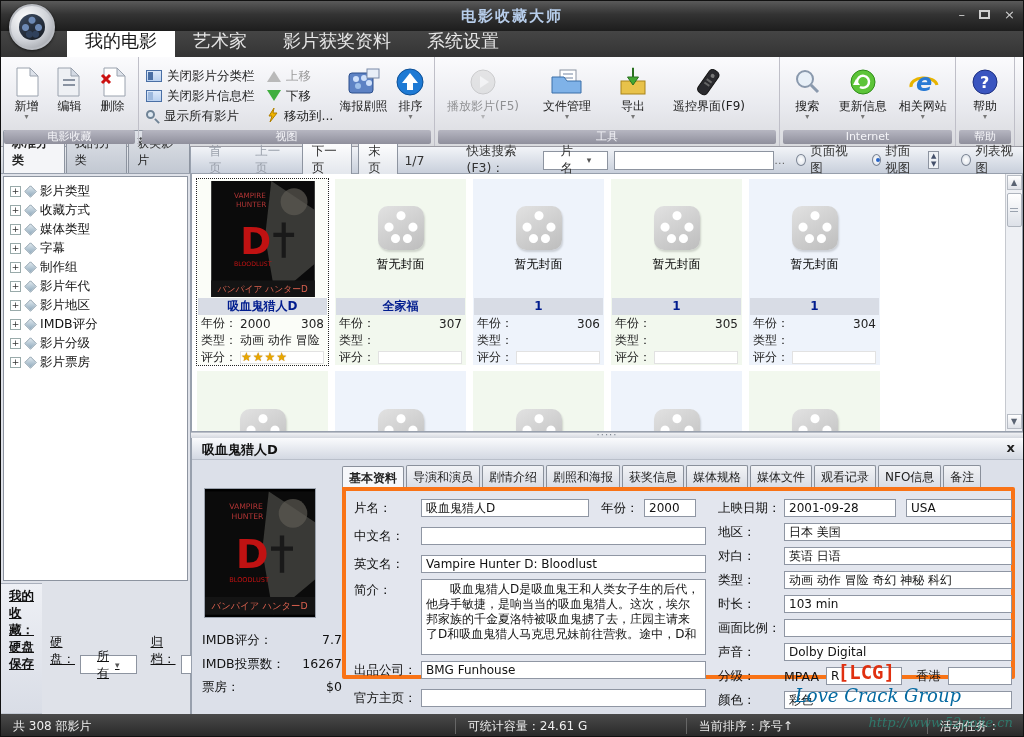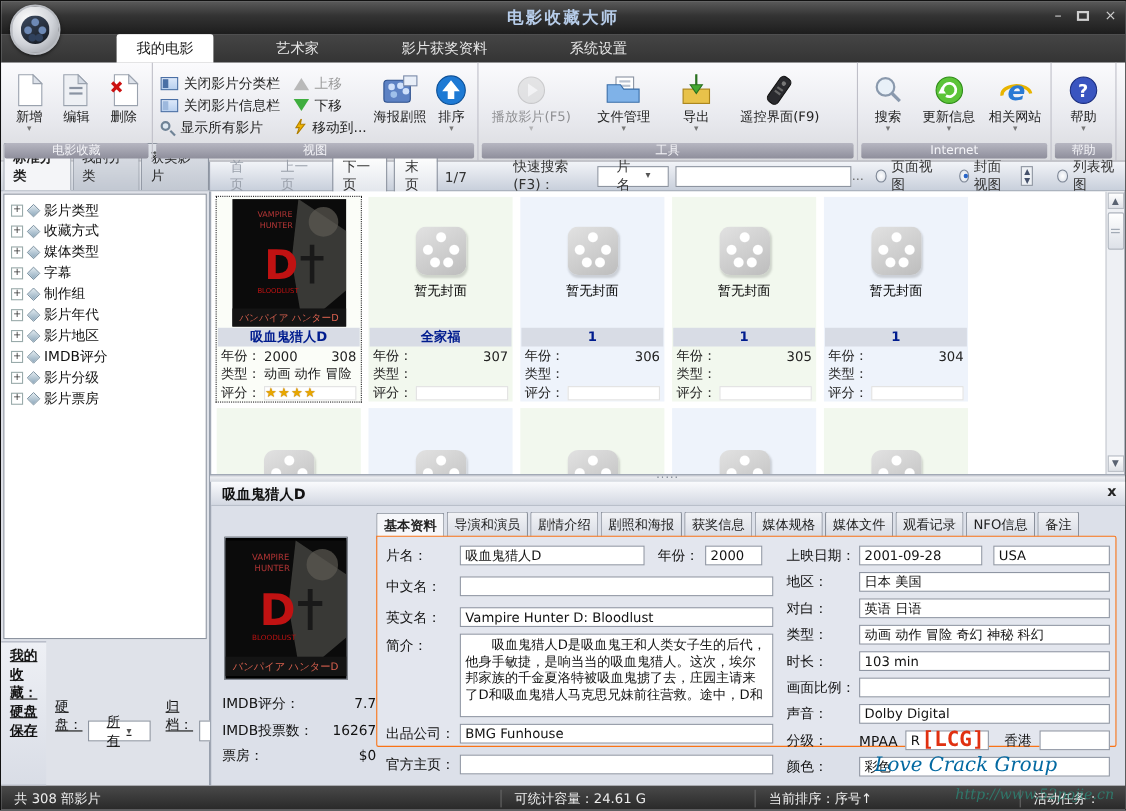--- a/index.html
+++ b/index.html
@@ -18,21 +18,21 @@
   .logo-reel { width:26px; height:26px; border-radius:50%;
      background: radial-gradient(circle 4px at 50% 24%, #6d89b5 3px, transparent 4px),
                  radial-gradient(circle 4px at 25% 52%, #6d89b5 3px, transparent 4px),
                  radial-gradient(circle 4px at 75% 52%, #6d89b5 3px, transparent 4px),
                  radial-gradient(circle 4px at 40% 78%, #30415c 3px, transparent 4px),
                  radial-gradient(circle 4px at 64% 78%, #30415c 3px, transparent 4px),
                  linear-gradient(150deg,#3c4a60,#14181f); }
 
   
   .menubar { height:26px; background:linear-gradient(#454545,#343434); display:flex; padding-left:66px; align-items:flex-end; }
-  .mtab { color:#e6e6e6; font-size:13px; padding:4px 18px; cursor:default;margin-left:39px; }
+  .mtab { color:#e6e6e6; font-size:18px; padding:4px 18px; cursor:default; }
   .mtab.active { background:#fff; color:#1a1a1a; border-radius:3px 3px 0 0; }
 
   
   .ribbon { height:90px; background:linear-gradient(#fbfbfd,#e9eaef 55%,#d9dade); border-bottom:1px solid #9b9ba3; display:flex; }
   .rgroup { position:relative; border-right:1px solid #bfbfc8; padding:4px 4px 18px 4px; display:flex; }
   .rlabel { position:absolute; left:3px; right:3px; bottom:2px; height:14px; line-height:14px; text-align:center;
             font-size:11px; color:#f4f4f8; background:linear-gradient(#b6b6c1,#8f8f9c); border-radius:2px; }
   .bigbtn { width:62px; display:flex; flex-direction:column; align-items:center; justify-content:flex-start; padding-top:4px; font-size:12px; color:#222; cursor:default; }
   .bigbtn .bic { height:34px; display:flex; align-items:center; justify-content:center; }
   .bigbtn .cap { line-height:14px; text-align:center; white-space:nowrap; }
@@ -118,21 +118,21 @@
 
   
   .detail { flex:1; background:#dce0e9; position:relative; border-left:1px solid #98a0ad; }
   .dhead { height:22px; background:linear-gradient(#fafbfd,#d3d8e2); border-bottom:1px solid #b9bfca; font-weight:bold; font-size:13px; padding:3px 10px; color:#111; }
   .dclose { position:absolute; right:8px; top:2px; font-weight:bold; font-size:13px; color:#222; cursor:default; }
   .dposter { position:absolute; left:12px; top:50px; width:112px; height:130px; border:1px solid #9aa1ac; background:#000; }
   .istat { position:absolute; left:10px; width:140px; display:flex; justify-content:space-between; font-size:12.5px; color:#111; }
   .dtabs { position:absolute; left:150px; top:27px; display:flex; gap:2px; }
   .dtab { font-size:12px; padding:3px 6px; border:1px solid #8a909b; border-bottom:none; background:linear-gradient(#f2f3f6,#d7dbe4); border-radius:2px 2px 0 0; color:#222; cursor:default; }
   .dtab.active { background:#f6f7fa; position:relative; top:1px; font-weight:bold; }
-  .dform { position:absolute; left:150px; top:49px; right:8px; height:192px; border:1px solid #f97316; background:#e3e6ee; border-radius:0 2px 2px 2px; }
+  .dform { position:absolute; left:150px; top:49px; right:8px; height:192px; border:4px solid #f97316; background:#e3e6ee; border-radius:0 2px 2px 2px; }
   .frow { position:absolute; height:18px; display:flex; align-items:center; font-size:12.5px; color:#111; }
   .fin { border:1px solid #8f96a3; background:#fff; height:18px; font-size:12px; padding:1px 4px; font-family:inherit; color:#111; }
   .fta { border:1px solid #8f96a3; background:#fff; font-size:12px; padding:2px 4px; line-height:15px; overflow:hidden; color:#111; }
 
   
   .statusbar { height:24px; background:linear-gradient(#4a4a4a,#262626); color:#eee; font-size:12px; display:flex; align-items:center; }
   .sitem { padding:0 12px; height:16px; line-height:16px; border-left:1px solid #666; }
   .sitem:first-child { border-left:none; width:458px; }
   .s2 { width:233px; } .s3 { width:243px; }
 

